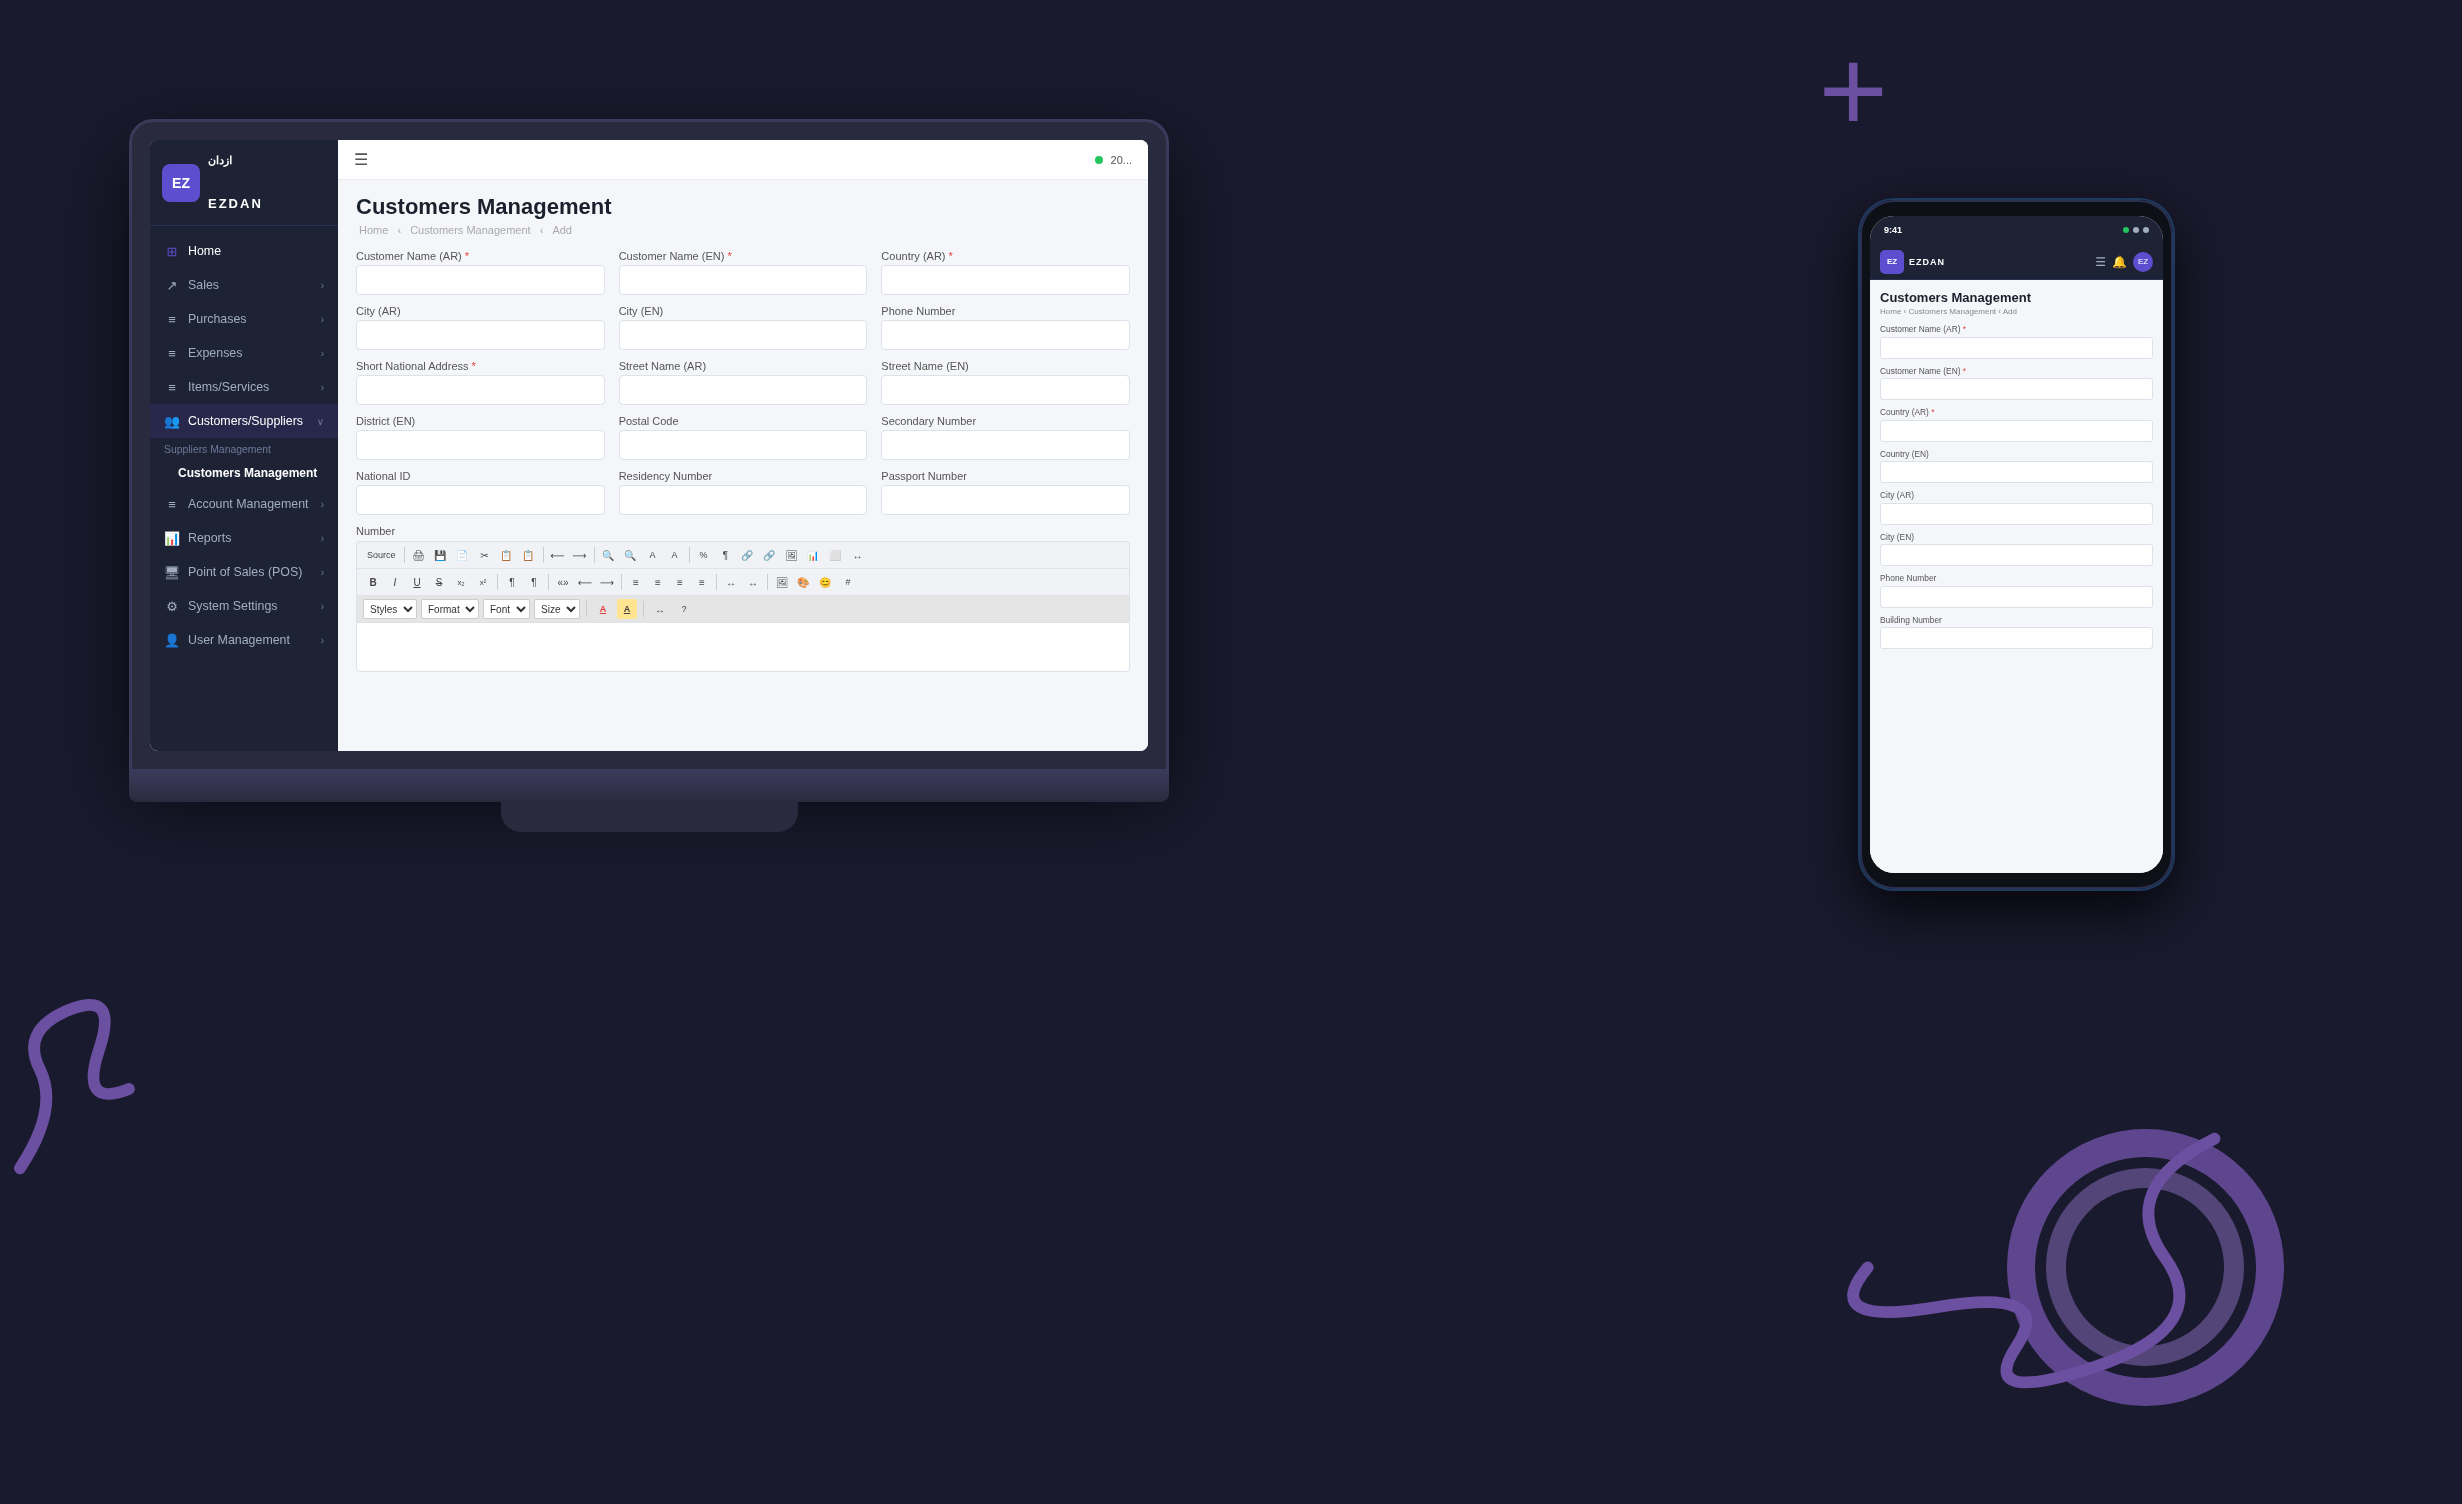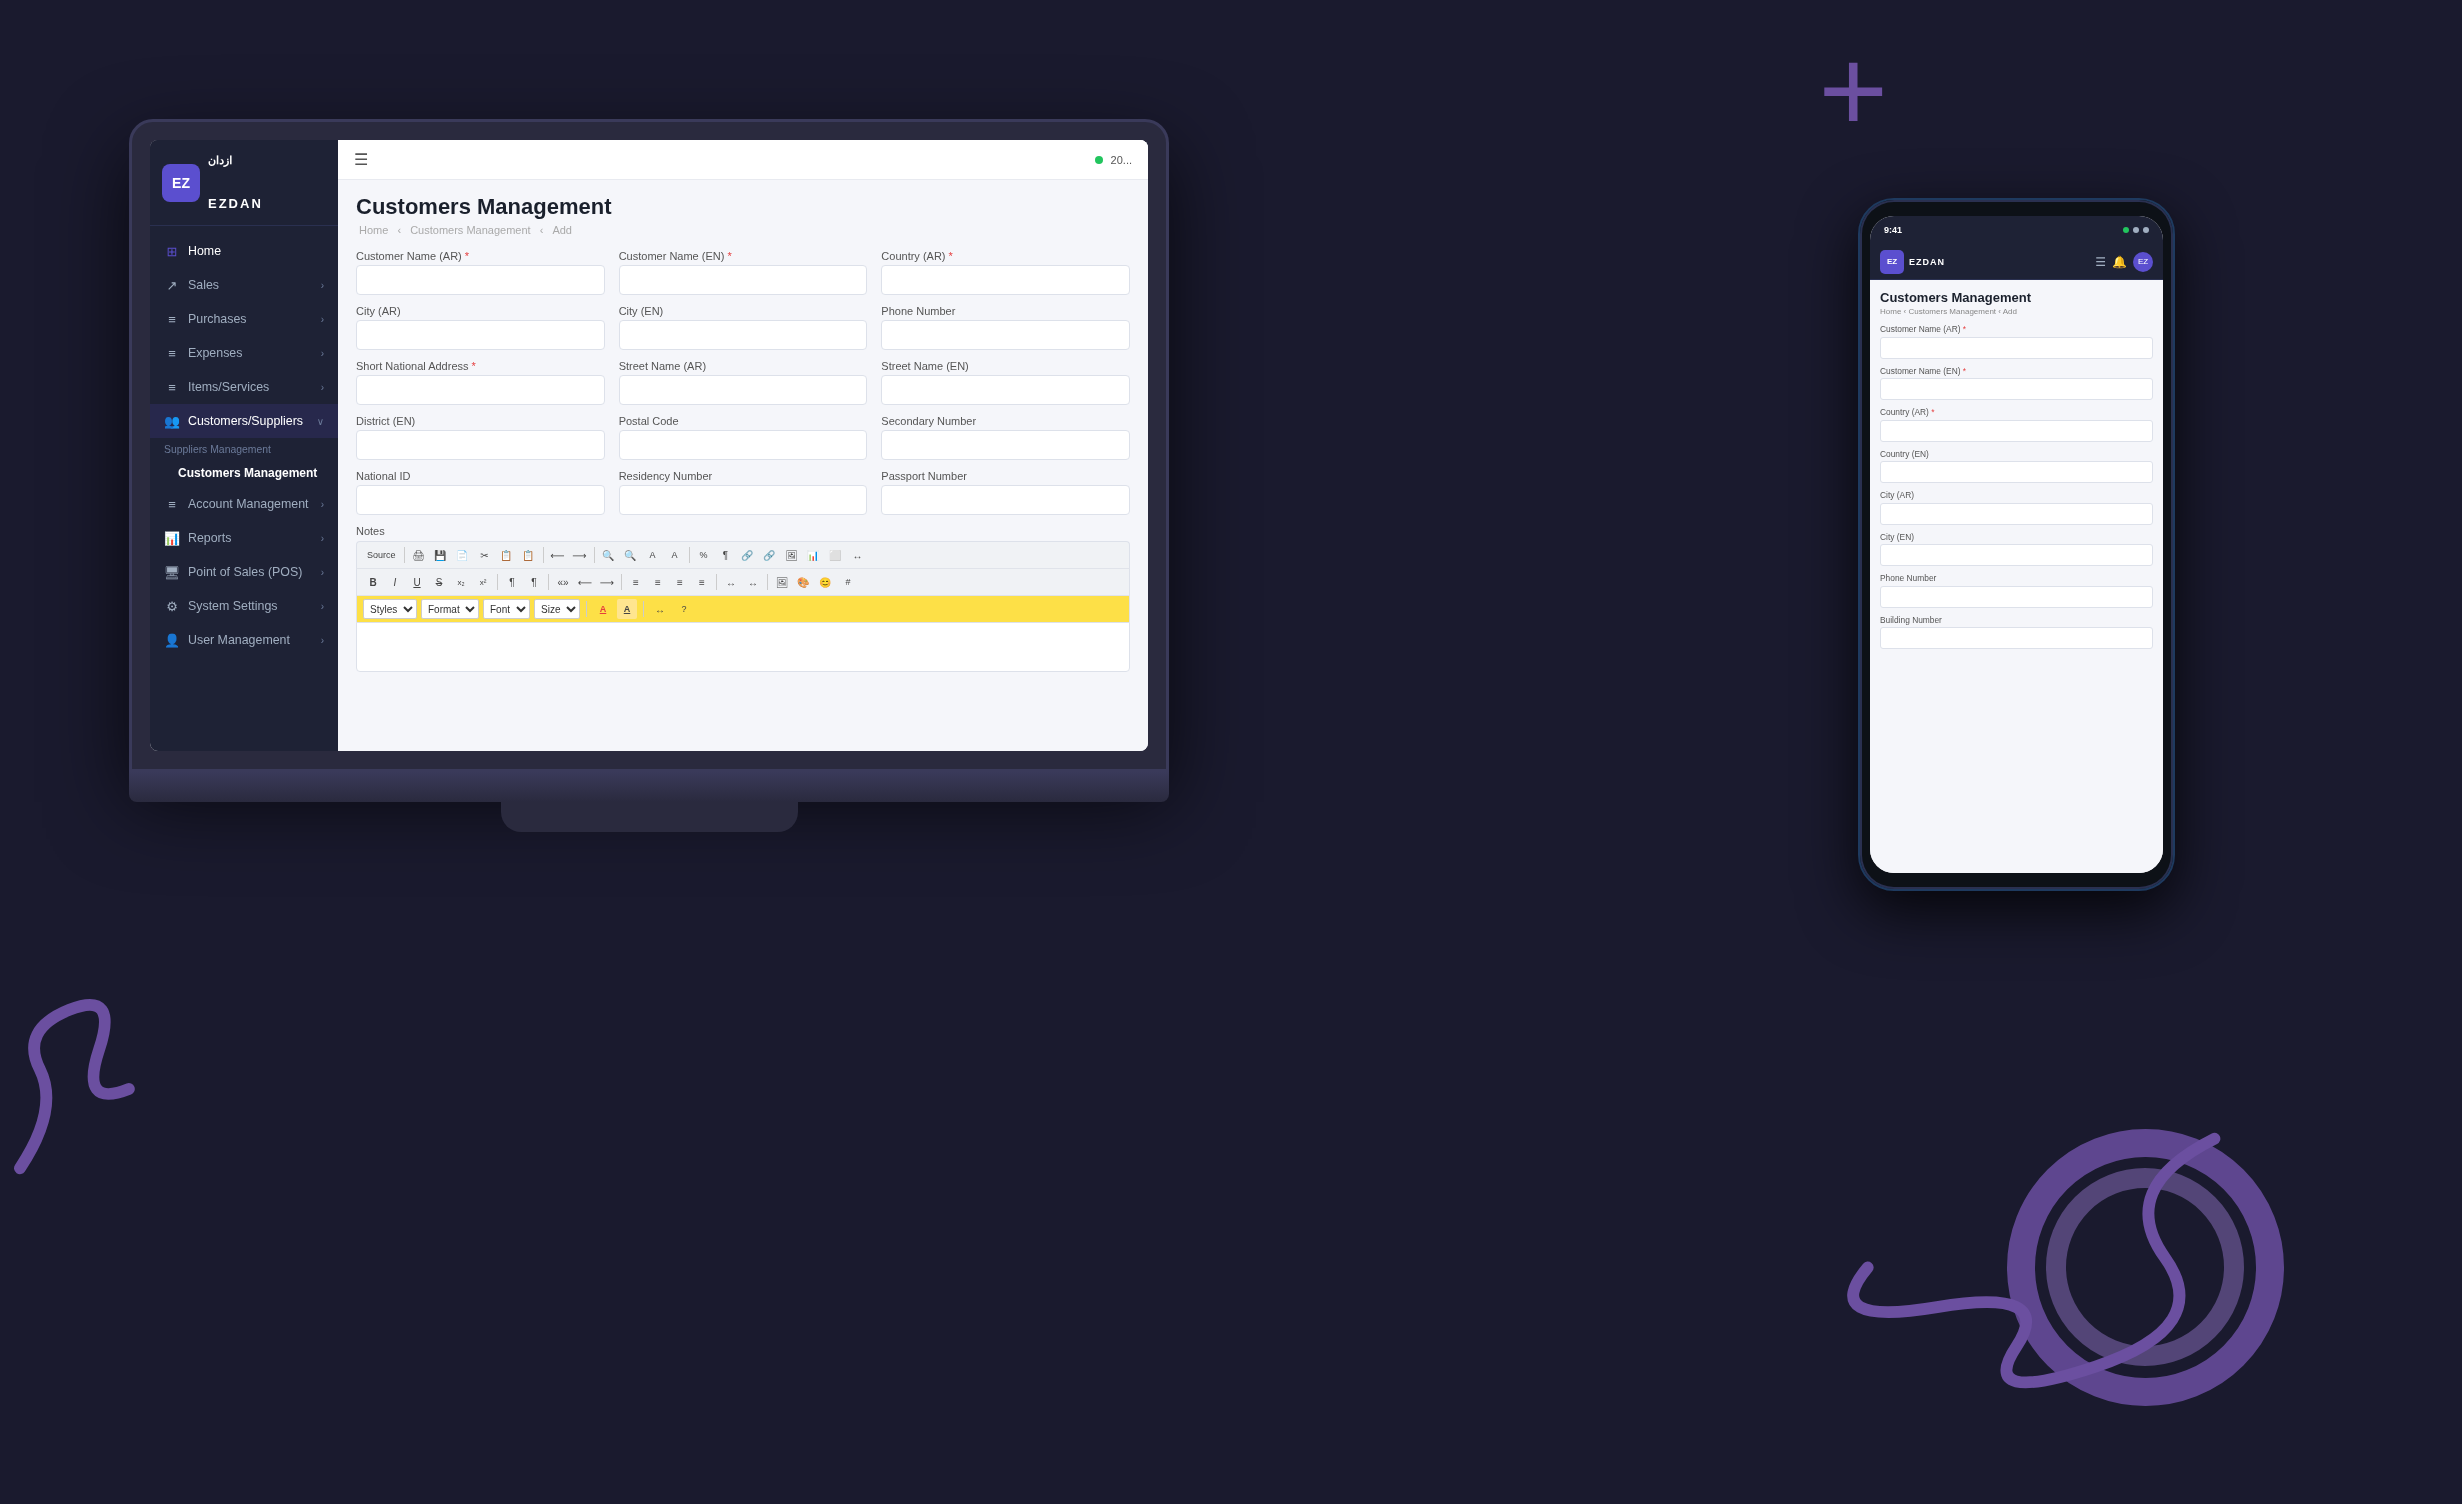--- a/index.html
+++ b/index.html
@@ -282,21 +282,21 @@
       border: 1px solid #dde1ea;
       border-top: 1px solid #e0e3ea;
       border-bottom: none;
       padding: 3px 6px;
       display: flex;
       flex-wrap: wrap;
       gap: 2px;
       align-items: center;
     }
     .editor-row3 {
-      background: #fde047;
+      background: #e5e5e5;
       border: 1px solid #dde1ea;
       border-top: 1px solid #e0e3ea;
       border-bottom: none;
       border-radius: 0;
       padding: 3px 6px;
       display: flex;
       gap: 4px;
       align-items: center;
     }
     .editor-select {
@@ -633,21 +633,21 @@
               <input class="form-input" type="text" style="">
             </div>
             <div class="form-group">
               <label class="form-label">Passport Number</label>
               <input class="form-input" type="text" style="">
             </div>
           </div>
 
 
           <div class="notes-section">
-            <div class="notes-label">Notes</div>
+            <div class="notes-label">Number</div>
             <div class="editor-toolbar">
               <button class="toolbar-btn" style="width:auto;padding:0 4px;font-size:9px;">Source</button>
               <div class="toolbar-sep"></div>
               <button class="toolbar-btn">🖨</button>
               <button class="toolbar-btn">💾</button>
               <button class="toolbar-btn">📄</button>
               <button class="toolbar-btn">✂</button>
               <button class="toolbar-btn">📋</button>
               <button class="toolbar-btn">📋</button>
               <div class="toolbar-sep"></div>

